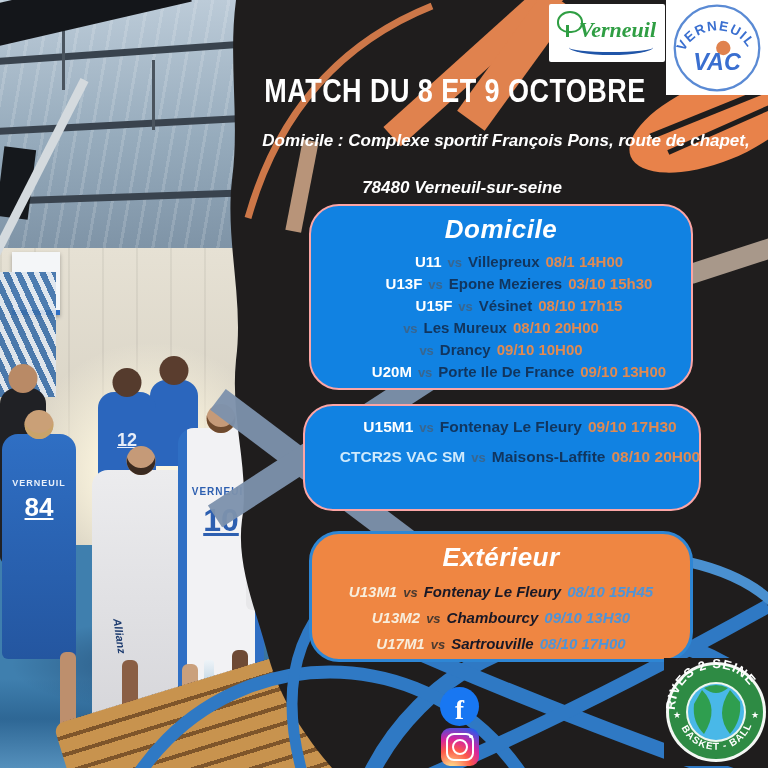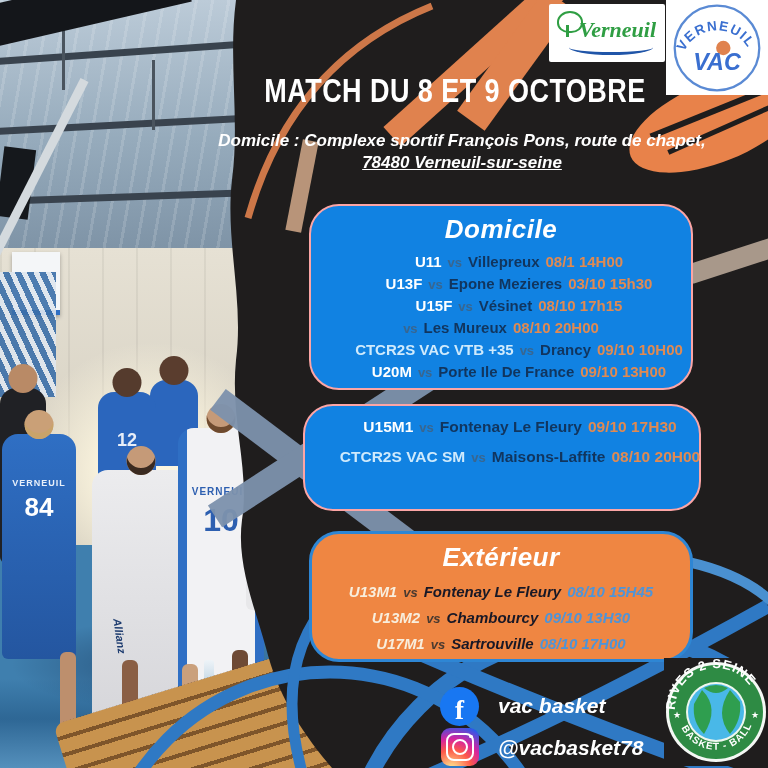--- a/index.html
+++ b/index.html
@@ -35,21 +35,21 @@
           background:radial-gradient(ellipse at center, rgba(0,10,40,.35), rgba(0,10,40,0) 70%);}
   .bench{position:absolute;left:70px;top:676px;width:310px;height:160px;border-radius:10px;
          transform:rotate(-17deg);
          background:repeating-linear-gradient(180deg,#c8934e 0 13px,#7e552a 13px 17px);}
   .bottle{position:absolute;left:204px;top:660px;width:10px;height:27px;border-radius:3px;
           background:linear-gradient(180deg,#eef4f8,#bcd2e2);}
   
   .pl{position:absolute;border-radius:16px 16px 6px 6px;}
   .pl .head{position:absolute;left:50%;transform:translateX(-50%);top:-24px;width:29px;height:29px;border-radius:50%;}
   .pl .jname{position:absolute;left:0;right:0;text-align:center;font-weight:bold;letter-spacing:1px;}
-  .pl .jnum{position:absolute;left:0;right:0;text-align:center;font-weight:bold;}
+  .pl .jnum{position:absolute;left:0;right:0;text-align:center;font-weight:bold;text-decoration:underline;}
   .p7{left:0;top:388px;width:46px;height:175px;background:#202125;}        .p7 .head{background:#b98a66;}
   .p3{left:2px;top:434px;width:74px;height:225px;background:linear-gradient(180deg,#2f6fc4,#2456a0);}
   .p3 .head{background:#caa077;box-shadow:0 -6px 0 0 #c9a36a inset;}
   .p3 .jname{top:44px;font-size:9px;color:#e8f0fa;}
   .p3 .jnum{top:58px;font-size:26px;color:#fff;}
   .p1{left:98px;top:392px;width:58px;height:112px;background:#2b66bd;}    .p1 .head{background:#553b2d;}
   .p1 .jnum{top:38px;font-size:18px;color:#e8eef8;}
   .p8{left:150px;top:380px;width:48px;height:86px;background:#2b66bd;}    .p8 .head{background:#5a3d2e;}
   .p4{left:92px;top:470px;width:98px;height:255px;background:linear-gradient(180deg,#ececee,#d6d6da);}
   .p4 .head{background:#c59a78;box-shadow:0 -7px 0 0 #3a2a20 inset;}
@@ -70,21 +70,21 @@
   
   .bg-deco{position:absolute;inset:0;z-index:1;pointer-events:none;}
 
   
   .content{position:absolute;inset:0;z-index:2;}
   .title{position:absolute;left:235px;top:74px;width:440px;margin:0;text-align:center;
          color:#fff;font-size:30px;font-weight:bold;letter-spacing:.5px;
          transform:scale(.9,1.12);transform-origin:50% 50%;}
   .sub{position:absolute;left:212px;width:500px;margin:0;text-align:center;color:#fff;
        font-size:17px;font-weight:bold;font-style:italic;}
-  .sub1{top:131px;} .sub2{top:153px;text-decoration:underline;}
+  .sub1{top:131px;margin-left:44px;} .sub2{top:178px;}
 
   
   .town-logo{position:absolute;left:549px;top:4px;width:116px;height:58px;background:#fff;border-radius:2px;}
   .town-name{position:absolute;left:30px;top:13px;font-family:"Liberation Serif",serif;
              font-style:italic;font-weight:bold;font-size:22px;color:#2f9e43;}
   .tree{position:absolute;left:8px;top:7px;width:24px;height:24px;}
   .tree::before{content:"";position:absolute;left:0;top:0;width:22px;height:18px;border-radius:50% 50% 45% 45%;
                 border:2px solid #2f9e43;background:#fff;}
   .tree::after{content:"";position:absolute;left:9px;top:14px;width:3px;height:12px;background:#2f9e43;}
   .swoosh{position:absolute;left:20px;top:36px;width:84px;height:12px;
@@ -255,21 +255,20 @@
         <span class="v">vs</span>
         <span class="o">Vésinet</span>
         <span class="d">08/10 17h15</span>
       </div>
       <div class="match">
         <span class="v">vs</span>
         <span class="o">Les Mureux</span>
         <span class="d">08/10 20H00</span>
       </div>
       <div class="match">
-        <span class="t ice">CTCR2S VAC VTB +35</span>
         <span class="v">vs</span>
         <span class="o">Drancy</span>
         <span class="d">09/10 10H00</span>
       </div>
       <div class="match">
         <span class="t">U20M</span>
         <span class="v">vs</span>
         <span class="o">Porte Ile De France</span>
         <span class="d">09/10 13H00</span>
       </div>
@@ -308,27 +307,25 @@
         <span class="t">U17M1</span>
         <span class="v">vs</span>
         <span class="o">Sartrouville</span>
         <span class="d">08/10 17H00</span>
       </div>
     </section>
 
     <div class="fb-icon">
       <span>f</span>
     </div>
-    <span class="fb-label">vac basket</span>
     <div class="ig-icon">
       <span class="ig-frame"></span>
       <span class="ig-lens"></span>
       <span class="ig-dot"></span>
     </div>
-    <span class="ig-label">@vacbasket78</span>
 
     <svg class="rives-logo" width="104" height="108" viewBox="0 0 104 108">
       <rect x="0" y="0" width="104" height="108" fill="#1f1d1d"></rect>
       <circle cx="52" cy="54" r="50" fill="#f4f8f4"></circle>
       <circle cx="52" cy="54" r="47" fill="#2e8b44"></circle>
       <circle cx="52" cy="54" r="30" fill="#eef7ee"></circle>
       <circle cx="52" cy="54" r="28" fill="#49b8e8"></circle>
       <path d="M38,32 Q56,50 40,76 Q28,64 30,46 Z" fill="#2f9e4f"></path>
       <path d="M66,32 Q50,56 66,76 Q78,62 76,44 Z" fill="#2f9e4f"></path>
       <path d="M40,30 Q52,40 64,30 Q52,24 40,30 Z" fill="#2f9e4f"></path>

